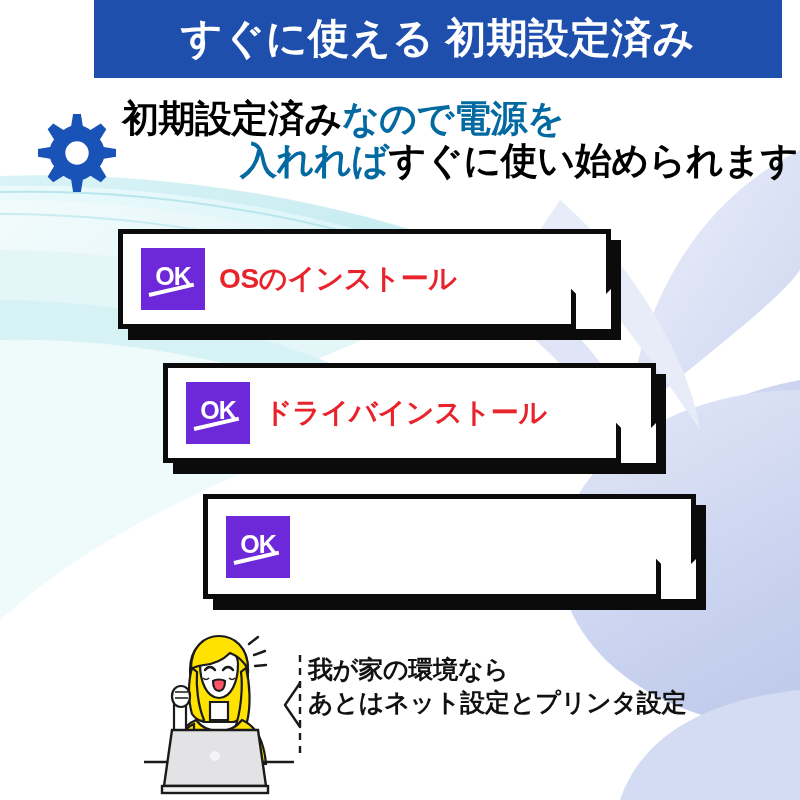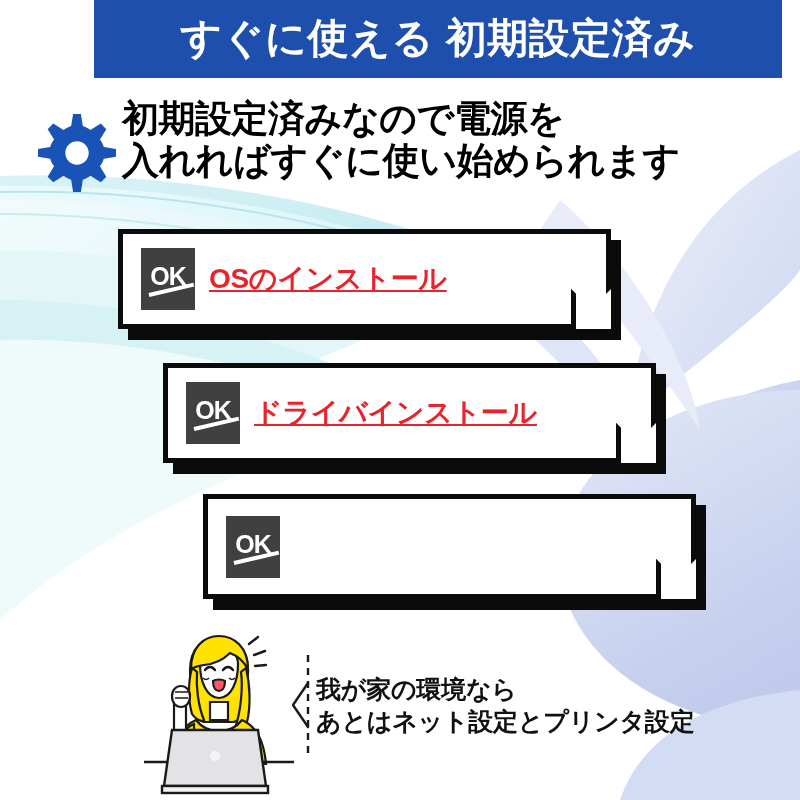--- a/index.html
+++ b/index.html
@@ -41,20 +41,21 @@
     justify-content: center;
   }
   #header-banner .banner-text {
     color: #ffffff;
     font-size: 41px;
     font-weight: bold;
     letter-spacing: 0.5px;
     line-height: 1;
     white-space: nowrap;
     transform: translateY(-1px);
+    font-family: Liberation Serif, serif;
   }
 
   
   #headline-row {
     position: absolute;
     left: 38px;
     top: 96px;
     width: 760px;
     z-index: 6;
     display: flex;
@@ -72,22 +73,22 @@
     padding-top: 2px;
   }
   .headline-line {
     font-size: 37px;
     font-weight: bold;
     line-height: 1.14;
     white-space: nowrap;
     letter-spacing: -0.5px;
   }
   .hl-blue { color: #000000; }
-  .hl-black { color: #000000; }
-  .headline-line.l2 { font-size: 37px; }
+  .hl-black { color: #0369a1; }
+  .headline-line.l2 { font-size: 37px; text-align: right; }
 
   
   .ok-card {
     position: absolute;
     z-index: 7;
   }
   .ok-card .card-shadow {
     position: absolute;
     left: 10px;
     top: 11px;
@@ -122,23 +123,23 @@
     right: -5px;
     bottom: -5px;
     width: 0;
     height: 0;
     border-left: 40px solid transparent;
     border-bottom: 40px solid #ffffff;
   }
 
   .ok-badge {
     flex: 0 0 auto;
-    width: 54px;
+    width: 64px;
     height: 62px;
-    background: #404040;
+    background: #6d28d9;
     margin-left: 18px;
     margin-right: 14px;
     position: relative;
   }
   .ok-badge .ok-letters {
     position: absolute;
     left: 0; right: 0;
     top: 50%;
     transform: translateY(-58%);
     text-align: center;
@@ -157,21 +158,20 @@
     background: #ffffff;
     transform: rotate(-13deg);
     transform-origin: left center;
   }
 
   .card-lines {
     color: #e8232b;
     font-weight: bold;
     line-height: 1.16;
     white-space: nowrap;
-    text-decoration: underline;
   }
   .card-lines .cl {
     font-size: 28px;
     letter-spacing: -0.3px;
   }
 
   
   #card-1 { left: 118px; top: 229px; width: 493px; height: 100px; }
   #card-2 { left: 163px; top: 363px; width: 493px; height: 100px; }
   #card-3 { left: 203px; top: 494px; width: 493px; height: 105px; }
@@ -183,25 +183,24 @@
     left: 134px;
     top: 628px;
     width: 170px;
     height: 170px;
     z-index: 6;
   }
 
   
   #speech {
     position: absolute;
-    left: 288px;
+    left: 280px;
     top: 653px;
     z-index: 6;
     display: flex;
-    align-items: center;
   }
   #speech .bracket {
     width: 22px;
     height: 104px;
     flex: 0 0 22px;
     margin-right: 6px;
   }
   #speech .speech-lines {
     color: #111111;
     font-weight: bold;

